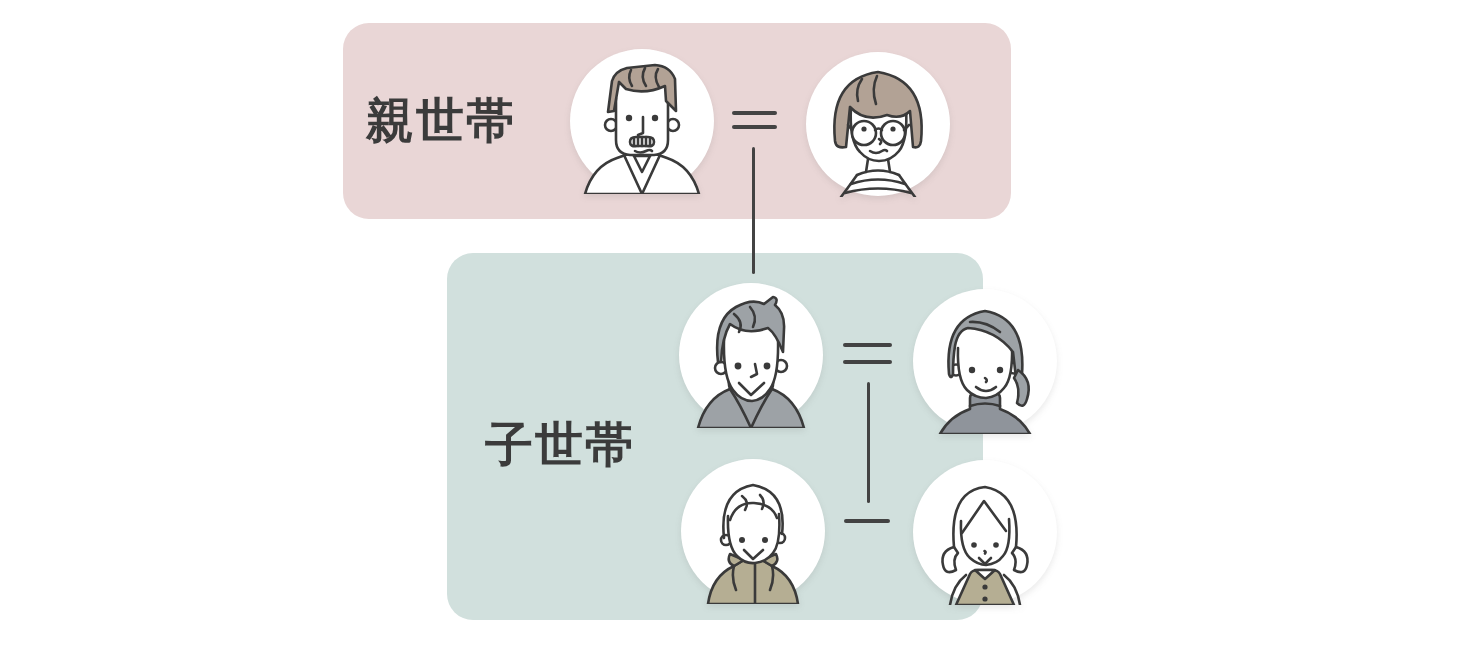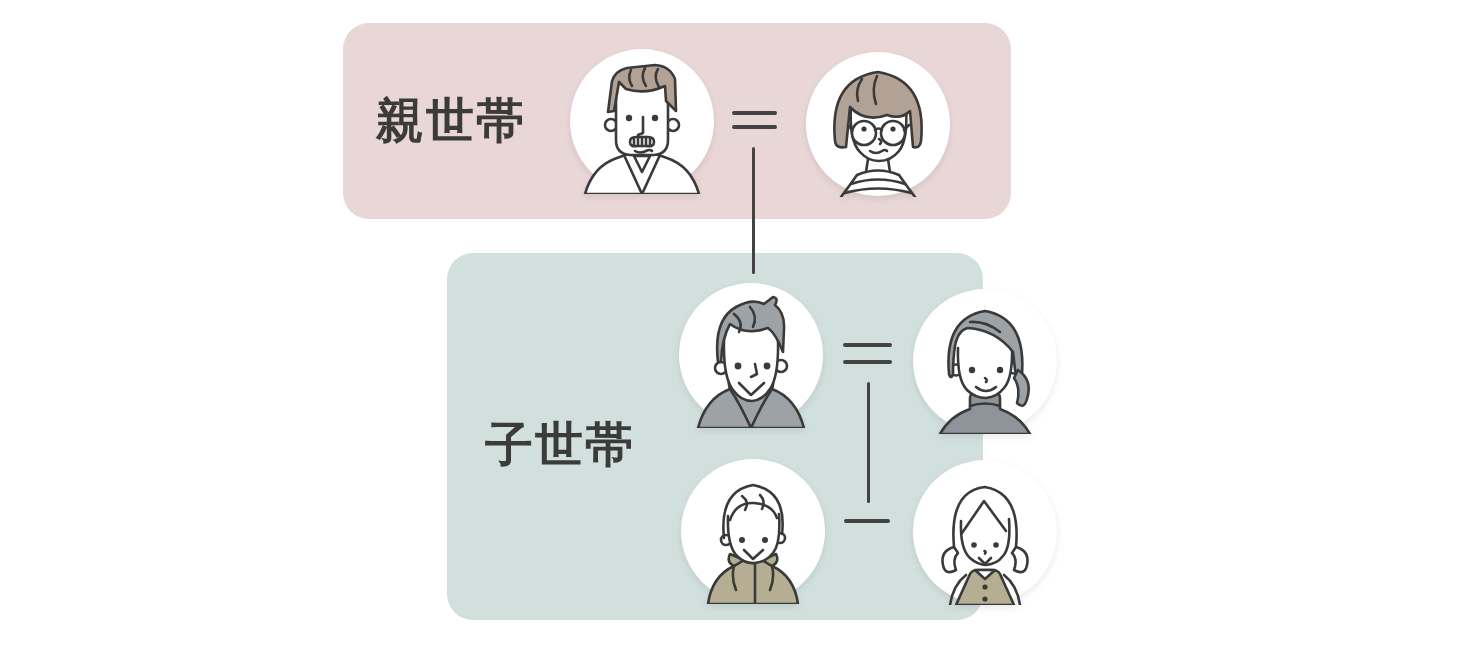--- a/index.html
+++ b/index.html
@@ -24,21 +24,21 @@
     overflow:hidden;
   }
   .box{position:absolute;border-radius:26px;}
   .parent-box{left:343px;top:23px;width:668px;height:196px;background:var(--parent-box-bg);}
   .child-box{left:447px;top:253px;width:536px;height:367px;background:var(--child-box-bg);}
   .label{
     position:absolute;
     font-size:48px;line-height:48px;font-weight:700;
     color:var(--text);letter-spacing:2px;white-space:nowrap;
   }
-  .parent-box .label{left:33px;top:74px;}
+  .parent-box .label{left:23px;top:74px;}
   .child-box .label{left:38px;top:168px;}
 
   .avatar{position:absolute;width:146px;height:146px;}
   .avatar svg{display:block;width:146px;height:146px;filter:drop-shadow(0 3px 3px rgba(70,70,70,.12));}
   .av-grandfather{left:569px;top:48px;}
   .av-grandmother{left:805px;top:51px;}
   .av-father{left:678px;top:282px;}
   .av-mother{left:912px;top:288px;}
   .av-son{left:680px;top:458px;}
   .av-daughter{left:912px;top:459px;}

